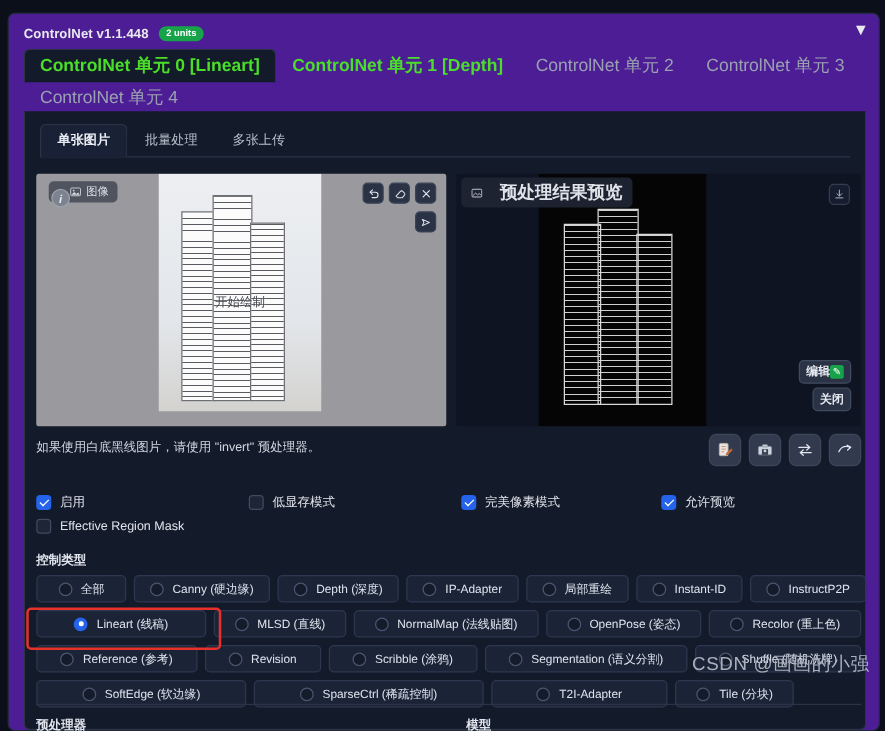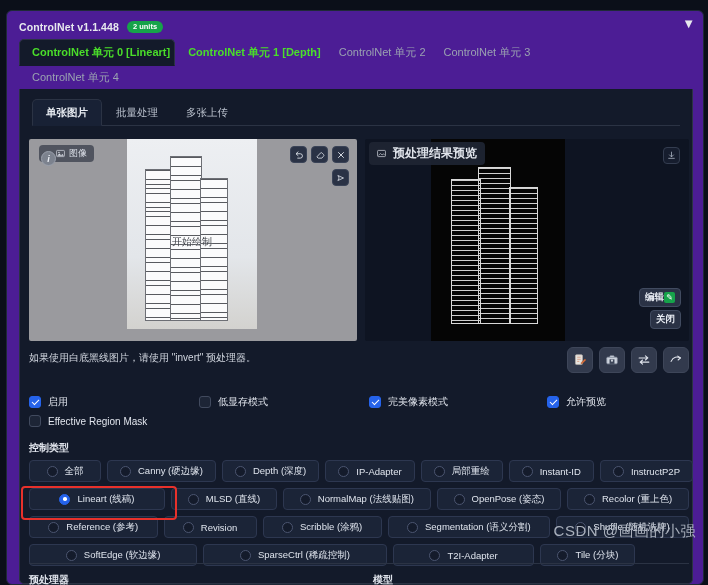--- a/index.html
+++ b/index.html
@@ -47,22 +47,22 @@
 
   
   .unit-tabs {
     position: relative;
     margin: 2px 10px 0 12px;
     border-bottom: 1px solid #2b3344;
     padding-bottom: 0;
     display: flex; flex-wrap: wrap; align-items: flex-end;
   }
   .unit-tab {
-    font-size: 11px;
-    padding: 6px 4px 6px 12px;
+    font-size: 14px;
+    padding: 6px 12px 6px 12px;
     color: #9aa2b1;
     cursor: pointer;
     border: 1px solid transparent;
     border-bottom: none;
     white-space: nowrap;
     line-height: 13px;
   }
   .unit-tab.active-box {
     color: #4ade2a;
     font-weight: 700;
@@ -183,24 +183,24 @@
     border-radius: 2px;
     overflow: hidden;
   }
   .prev-canvas {
     position: absolute; left: 66px; top: 0;
     width: 134px; height: 202px;
     background: #050505;
   }
   .prev-tag {
     position: absolute; left: 4px; top: 3px;
-    display: flex; align-items: center; gap: 7px;
+    display: flex; align-items: center; gap: 14px;
     background: rgba(30,37,51,.93);
     border-radius: 4px; padding: 3px 8px;
-    font-size: 12px; color: #dfe3ea; font-weight: 700;
+    font-size: 14px; color: #dfe3ea; font-weight: 700;
   }
   .dl-btn {
     position: absolute; right: 9px; top: 8px;
     width: 17px; height: 17px; border-radius: 4px;
     background: #161d2e; border: 1px solid #343d50;
     display: flex; align-items: center; justify-content: center;
     cursor: pointer;
   }
   .dl-btn svg { width: 9px; height: 9px; }
   .prev-actions {
@@ -508,21 +508,21 @@
 
     <div class="cb-row r1">
       <label class="cb" style="width:170px">
         <span class="box on"></span>
         <span>启用</span>
       </label>
       <label class="cb" style="width:170px">
         <span class="box"></span>
         <span>低显存模式</span>
       </label>
-      <label class="cb" style="width:178px">
+      <label class="cb" style="width:160px">
         <span class="box on"></span>
         <span>完美像素模式</span>
       </label>
       <label class="cb">
         <span class="box on"></span>
         <span>允许预览</span>
       </label>
     </div>
 
     <div class="cb-row r2">

